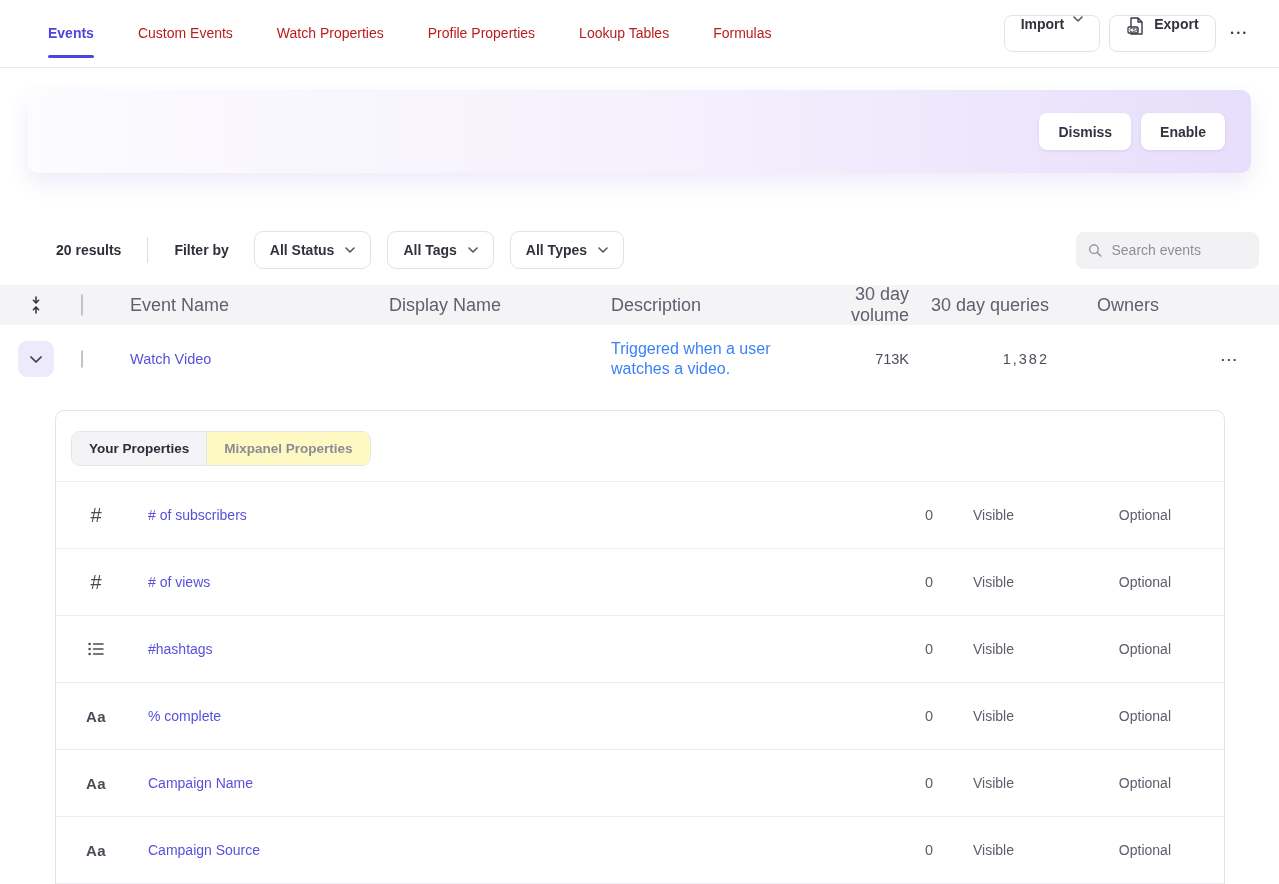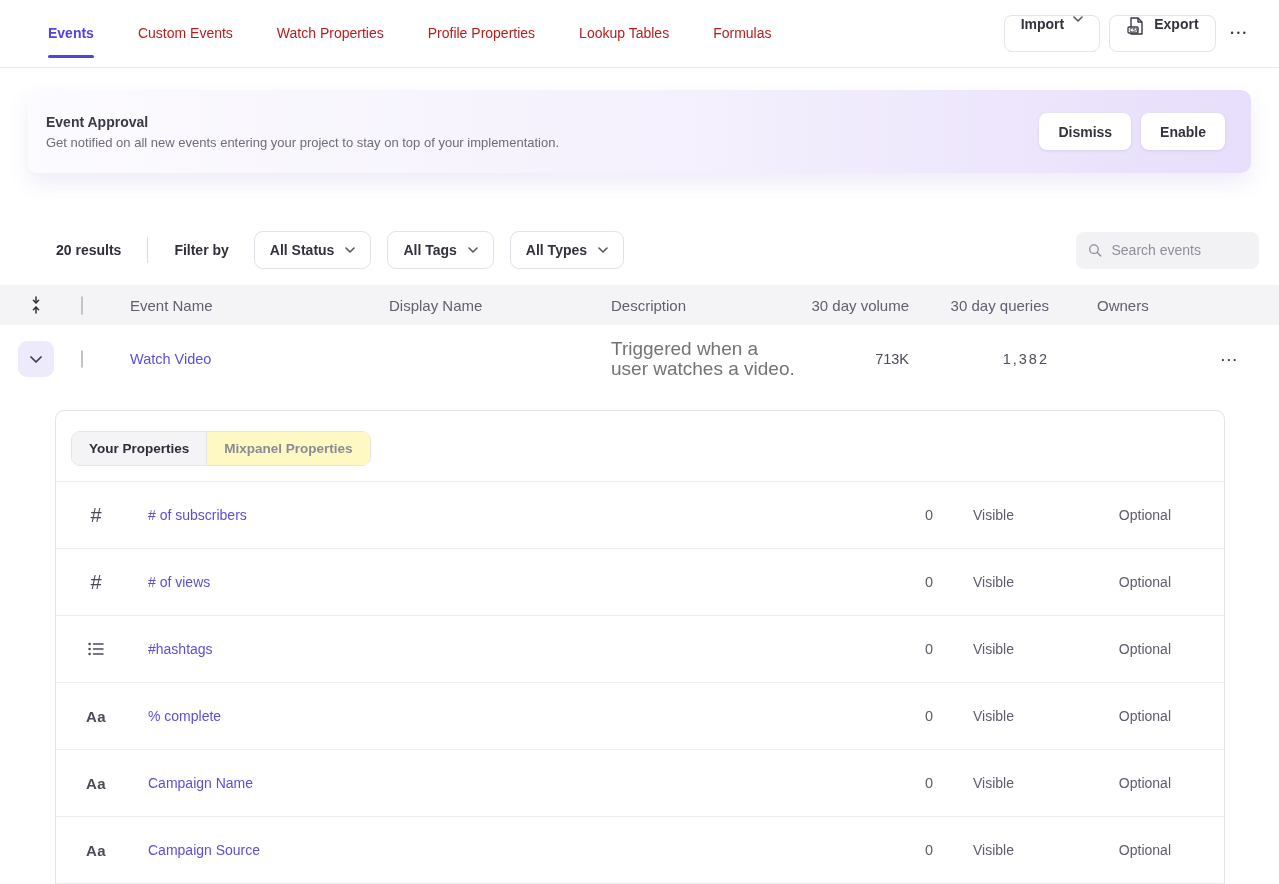--- a/index.html
+++ b/index.html
@@ -45,39 +45,39 @@
               border:1px solid #e2e2e8; border-radius:9px; background:#fff; font-size:14px;
               font-weight:600; color:#32323d; cursor:pointer; margin-right:16px; font-family:inherit; }
   .search-box { margin-left:auto; width:183px; height:37px; background:#f2f2f5; border-radius:8px;
                 display:flex; align-items:center; padding:0 12px; gap:9px; }
   .search-box input { border:none; background:transparent; outline:none; font-size:14px;
                       color:#3a3a45; width:100%; font-family:inherit; }
   .search-box input::placeholder { color:#8e8e9b; }
 
   
   .thead { margin-top:15px; height:40px; background:#f4f4f7; display:flex; align-items:center;
-           font-size:15px; color:#5f5f6e; }
+           font-size:18px; color:#5f5f6e; }
   .trow  { height:68px; display:flex; align-items:center; font-size:14px; }
   .col-expand { width:36px; margin-left:18px; display:flex; justify-content:center; }
   .col-check  { margin-left:27px; }
   .checkbox { width:20px; height:20px; border:1px solid #c3c3cd; border-radius:5px; background:#fff;
               cursor:pointer; }
   .col-name    { width:212px; margin-left:47px; }
   .col-display { width:180px; margin-left:47px; }
   .col-desc    { width:187px; margin-left:42px; }
   .col-volume  { width:111px; text-align:right; }
   .col-queries { width:140px; text-align:right; }
   .col-owners  { width:80px; margin-left:48px; }
   .col-more    { margin-left:auto; margin-right:36px; }
   .expand-btn { width:36px; height:36px; border:none; border-radius:9px; background:#edebfb;
                 display:flex; align-items:center; justify-content:center; cursor:pointer; }
   .collapse-all { background:none; border:none; cursor:pointer; display:flex; align-items:center;
                   justify-content:center; }
   .event-link { color:#5a50d8; text-decoration:none; font-size:14.5px; cursor:pointer; }
-  .desc-text { font-size:19px; color:#737373; line-height:20px; }
+  .desc-text { font-size:16px; color:#3b82f6; line-height:20px; }
   .num { color:#4c4c59; font-size:14.5px; }
   .num-spaced { letter-spacing:2px; }
   .row-more { border:none; background:none; color:#33333e; font-size:8px; letter-spacing:3px;
               cursor:pointer; padding:8px 4px; }
 
   
   .panel { margin:17px 54px 0 55px; width:1170px; min-height:620px; border:1px solid #e3e3e9;
            border-radius:9px; background:#fff; padding-top:20px; }
   .seg { display:inline-flex; margin-left:15px; border:1px solid #e4e4e9; border-radius:9px;
          overflow:hidden; }
@@ -124,24 +124,20 @@
         <rect x="2" y="11" width="10" height="6" rx="1" fill="#fff" stroke="#3a3a45" stroke-width="1.3"></rect>
         <text x="3.4" y="15.8" font-size="4.6" font-weight="700" fill="#3a3a45" font-family="Liberation Sans, sans-serif">CSV</text>
       </svg>
       <span>Export</span>
     </button>
     <button class="more-btn">•••</button>
   </div>
 </div>
 
 <div class="banner">
-  <div class="banner-text">
-    <div class="banner-title">Event Approval</div>
-    <div class="banner-sub">Get notified on all new events entering your project to stay on top of your implementation.</div>
-  </div>
   <div class="banner-actions">
     <button class="banner-btn">Dismiss</button>
     <button class="banner-btn">Enable</button>
   </div>
 </div>
 
 <div class="filter-row">
   <span class="results-count">20 results</span>
   <span class="vdiv"></span>
   <span class="filter-by">Filter by</span>

